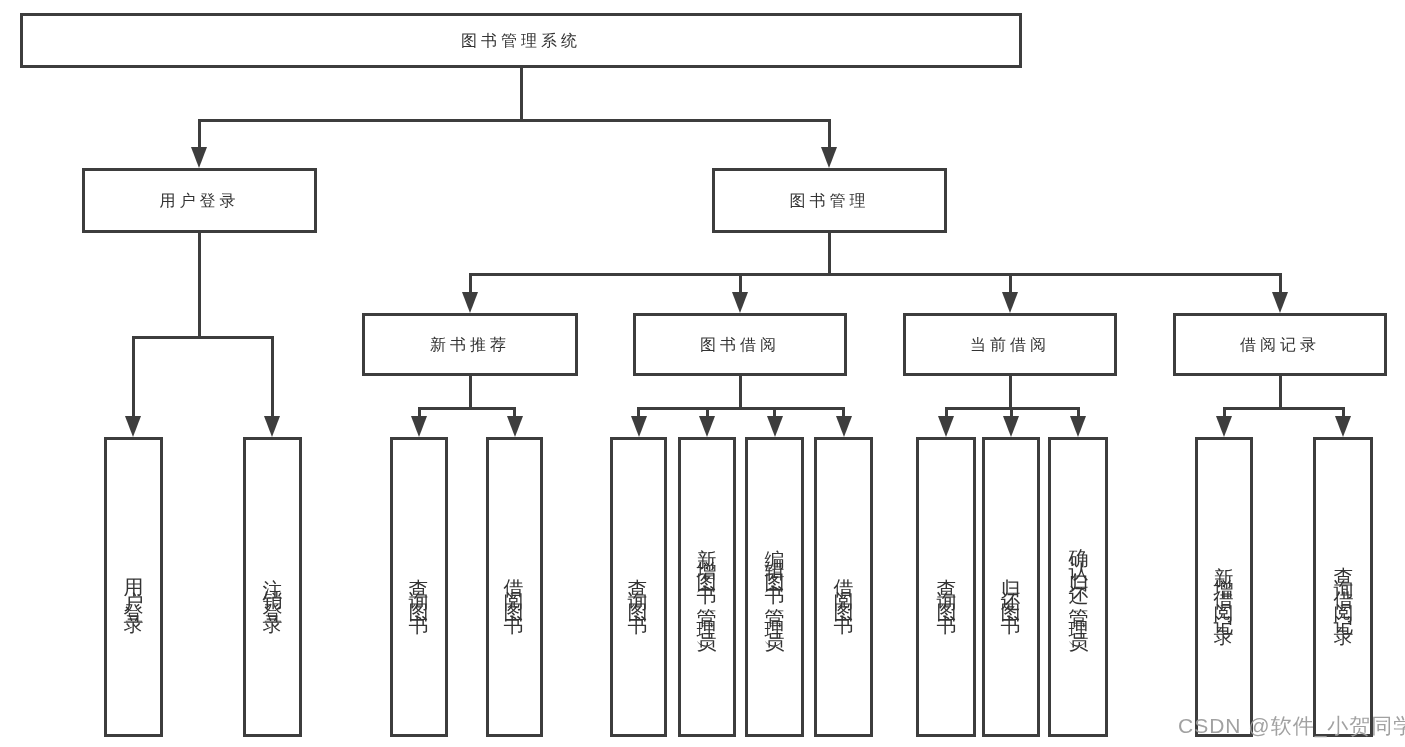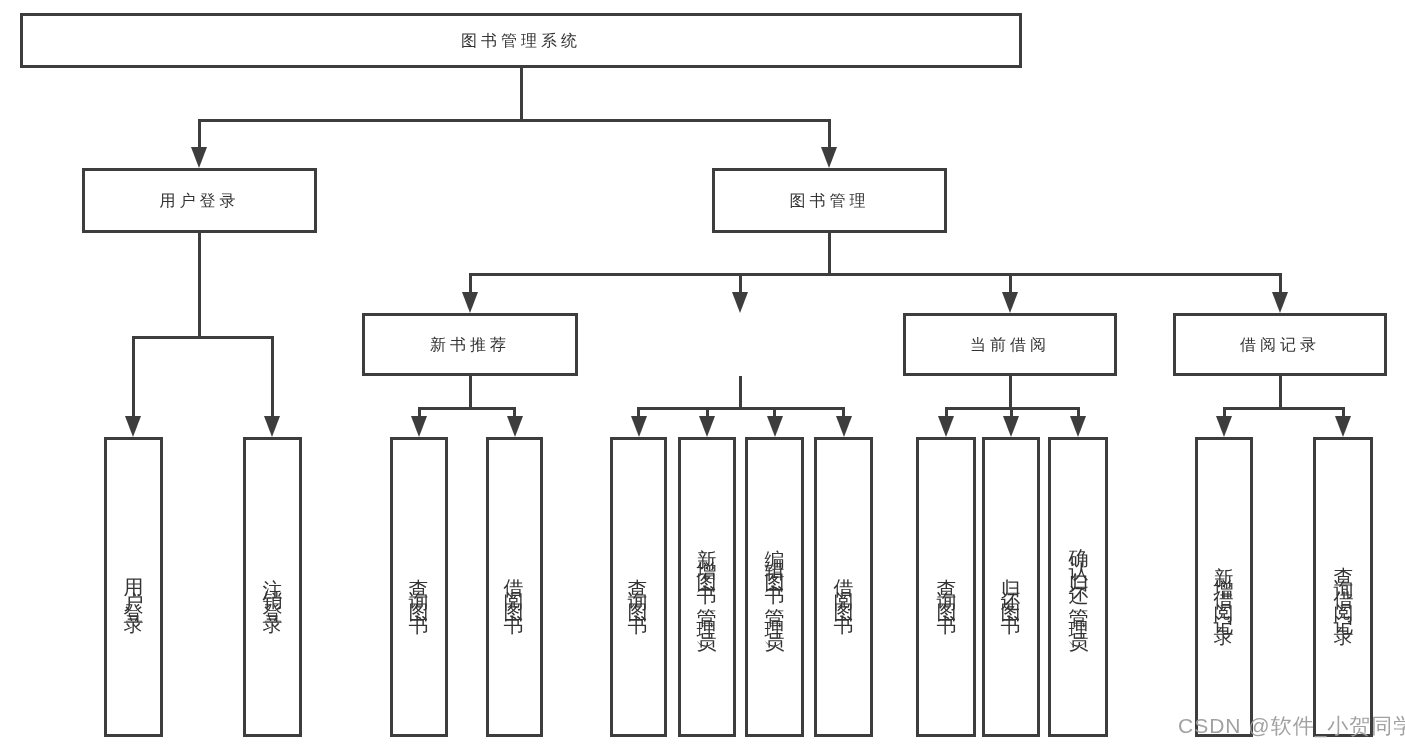--- a/index.html
+++ b/index.html
@@ -111,20 +111,23 @@
   <div class="node l2" style="left:82px;top:168px;width:235px;height:65px;">
     <span class="hlabel">用户登录</span>
   </div>
   <div class="node l3" style="left:362px;top:313px;width:216px;height:63px;">
     <span class="hlabel">新书推荐</span>
   </div>
 
   <div class="node l2" style="left:712px;top:168px;width:235px;height:65px;">
     <span class="hlabel">图书管理</span>
   </div>
+  <div class="node l3" style="left:633px;top:313px;width:214px;height:63px;">
+    <span class="hlabel">图书借阅</span>
+  </div>
   <div class="node l3" style="left:903px;top:313px;width:214px;height:63px;">
     <span class="hlabel">当前借阅</span>
   </div>
   <div class="node l3" style="left:1173px;top:313px;width:214px;height:63px;">
     <span class="hlabel">借阅记录</span>
   </div>
 
   <div class="node" style="left:104px;top:437px;width:59px;height:300px;">
     <span class="leaf-label">用户登录</span>
   </div>

